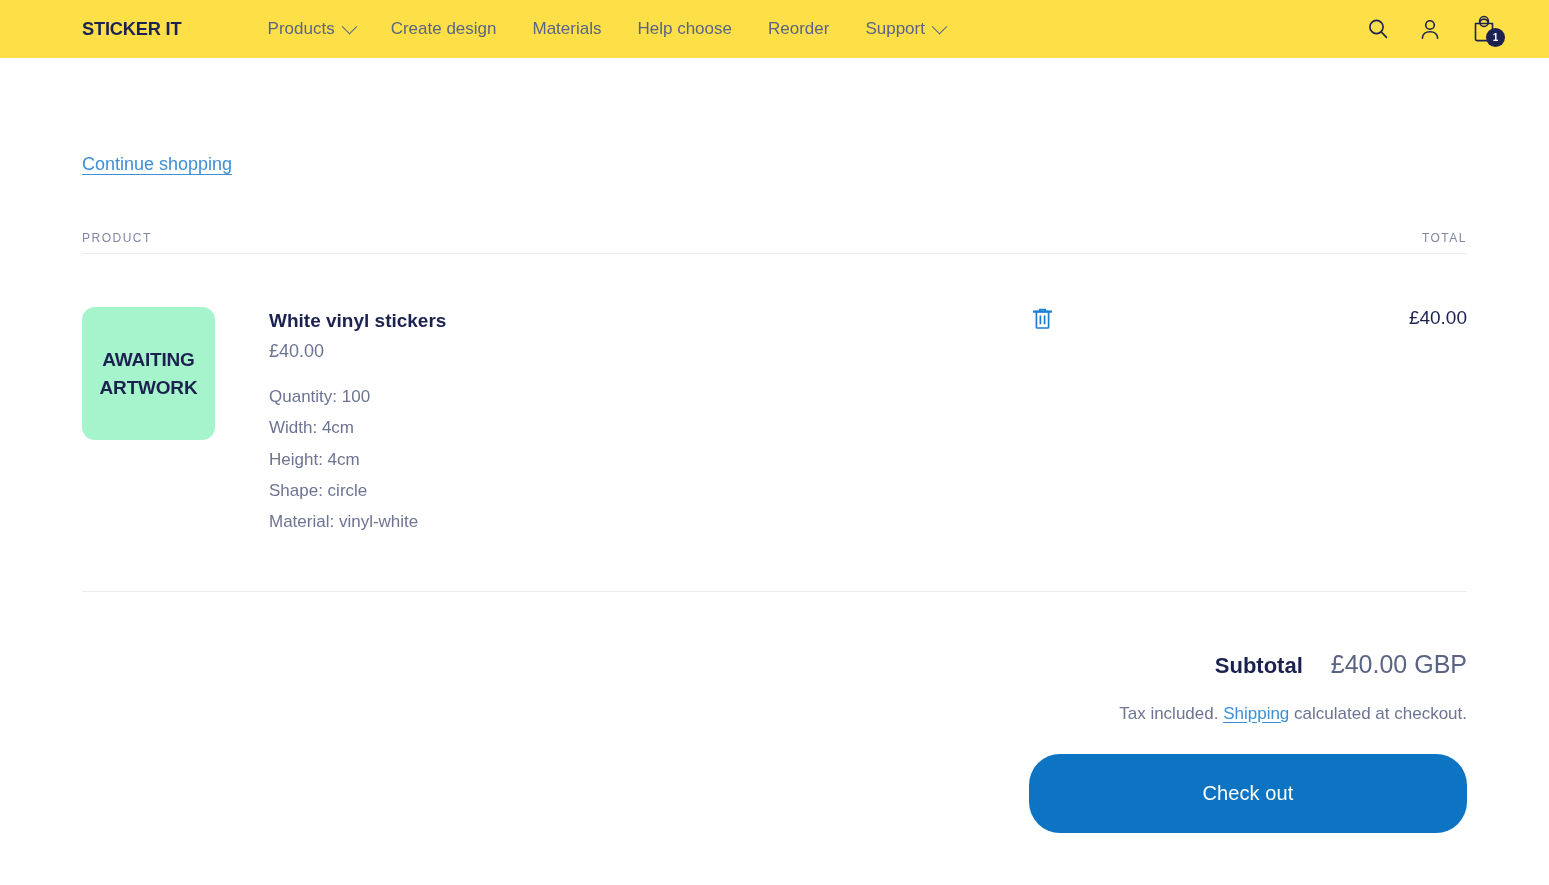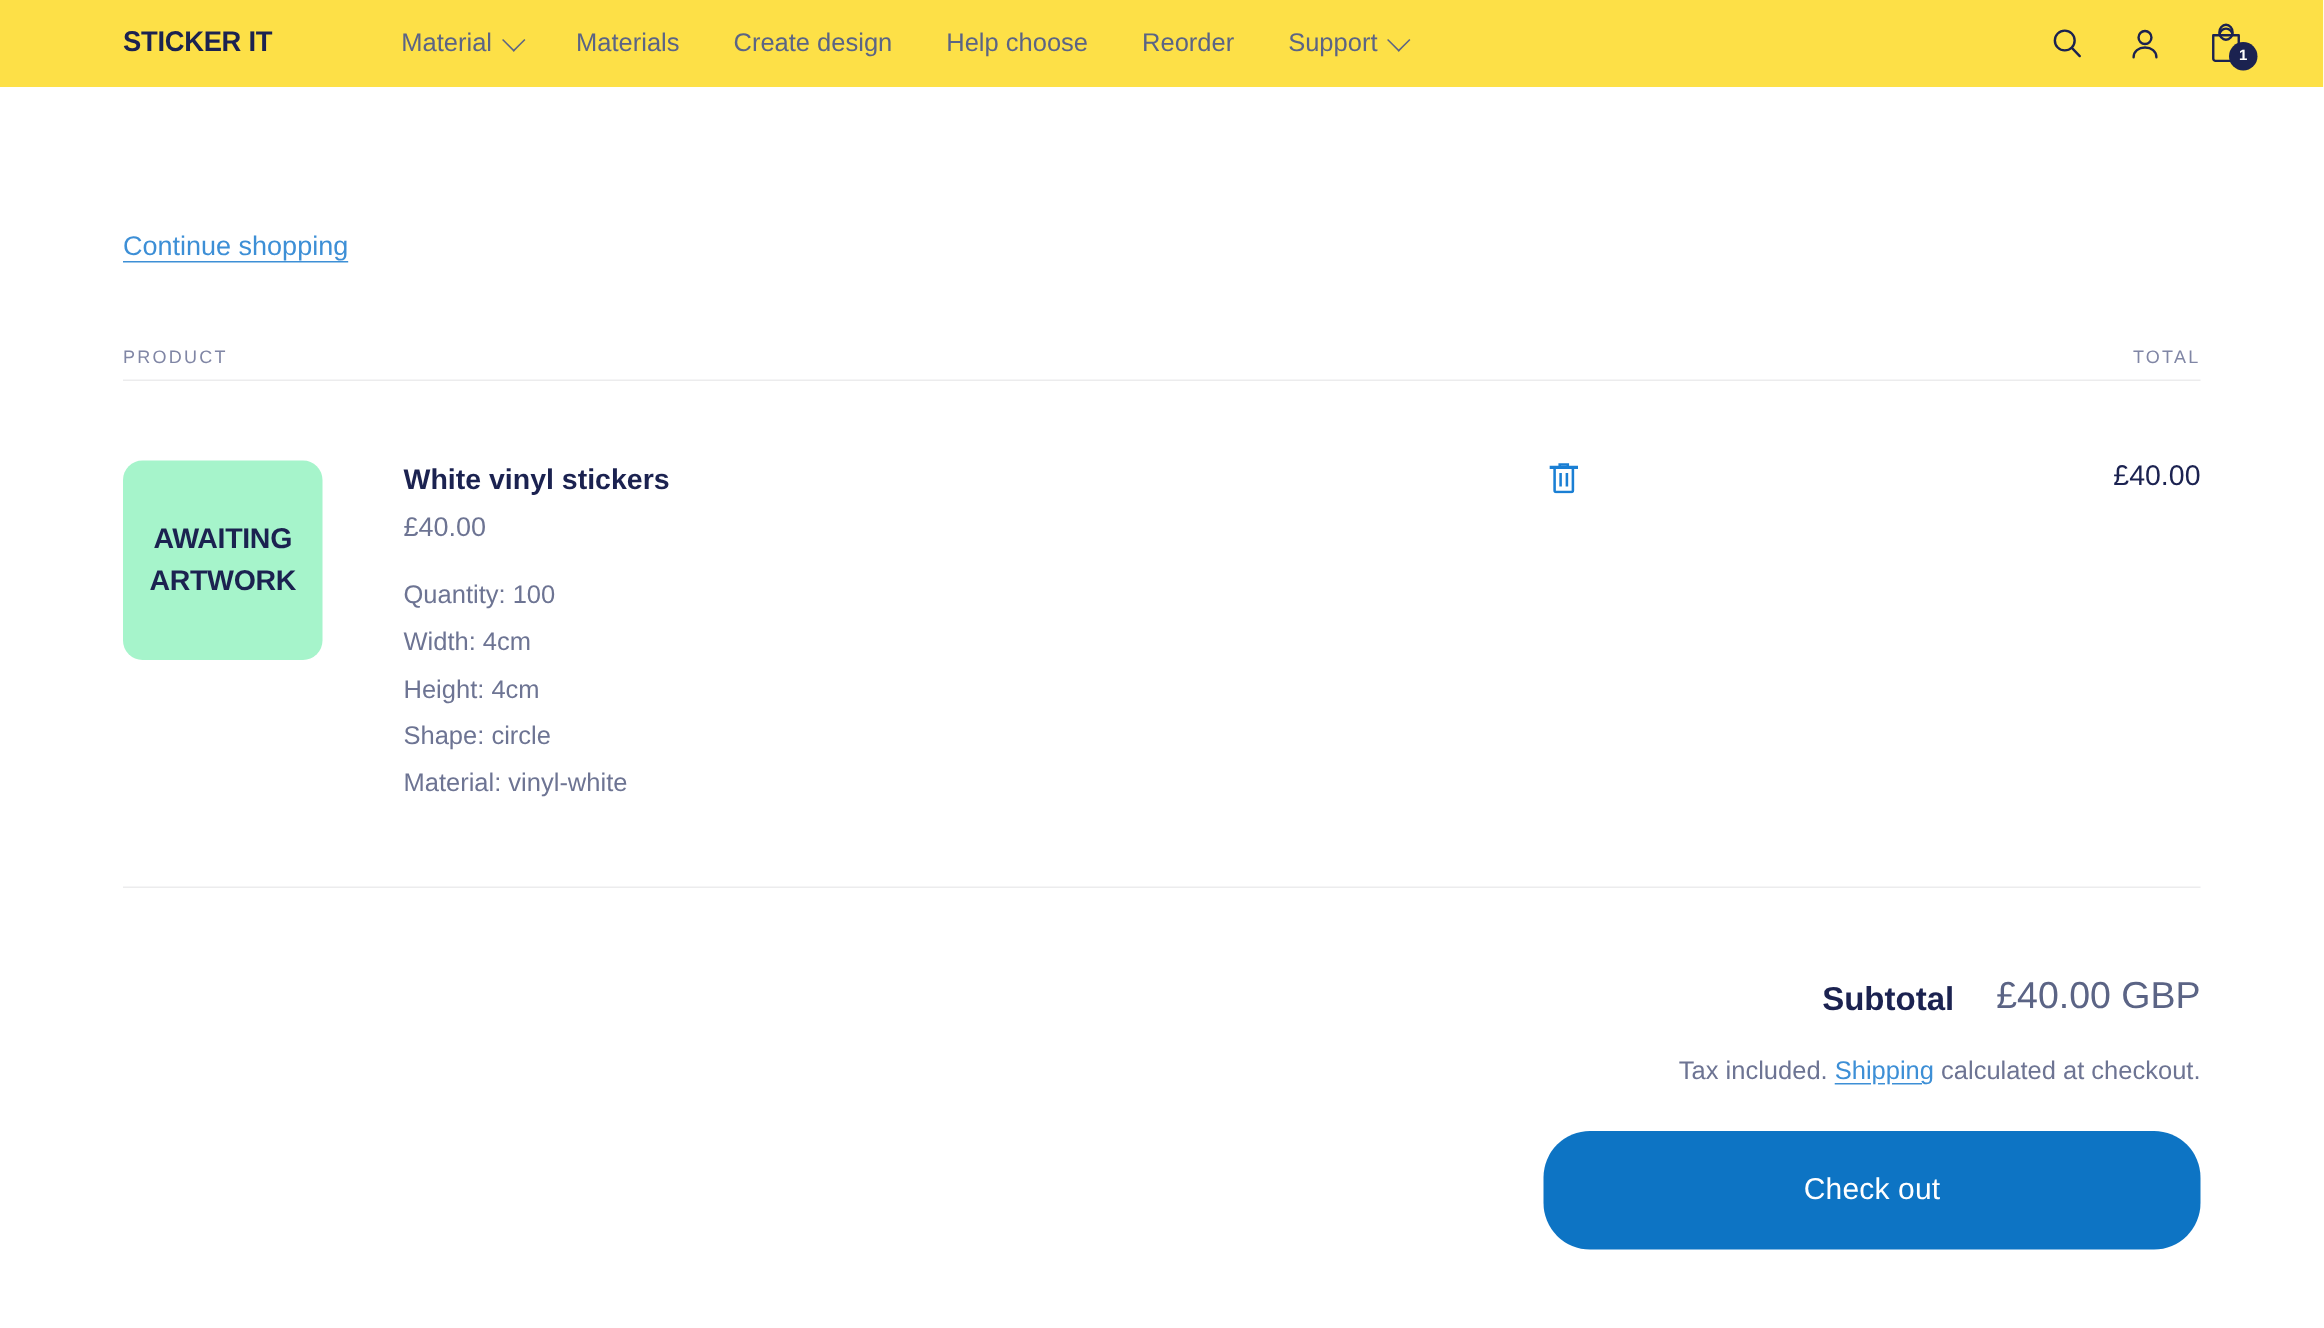--- a/index.html
+++ b/index.html
@@ -192,28 +192,28 @@
 </head>
 <body>
 
 <div class="page">
 
   <header class="site-header">
     <div class="logo">STICKER IT</div>
 
     <nav class="main-nav">
       <div class="nav-item">
-        <span>Material</span>
+        <span>Products</span>
         <span class="chev"></span>
       </div>
       <div class="nav-item">
+        <span>Create design</span>
+      </div>
+      <div class="nav-item">
         <span>Materials</span>
-      </div>
-      <div class="nav-item">
-        <span>Create design</span>
       </div>
       <div class="nav-item">
         <span>Help choose</span>
       </div>
       <div class="nav-item">
         <span>Reorder</span>
       </div>
       <div class="nav-item">
         <span>Support</span>
         <span class="chev"></span>

